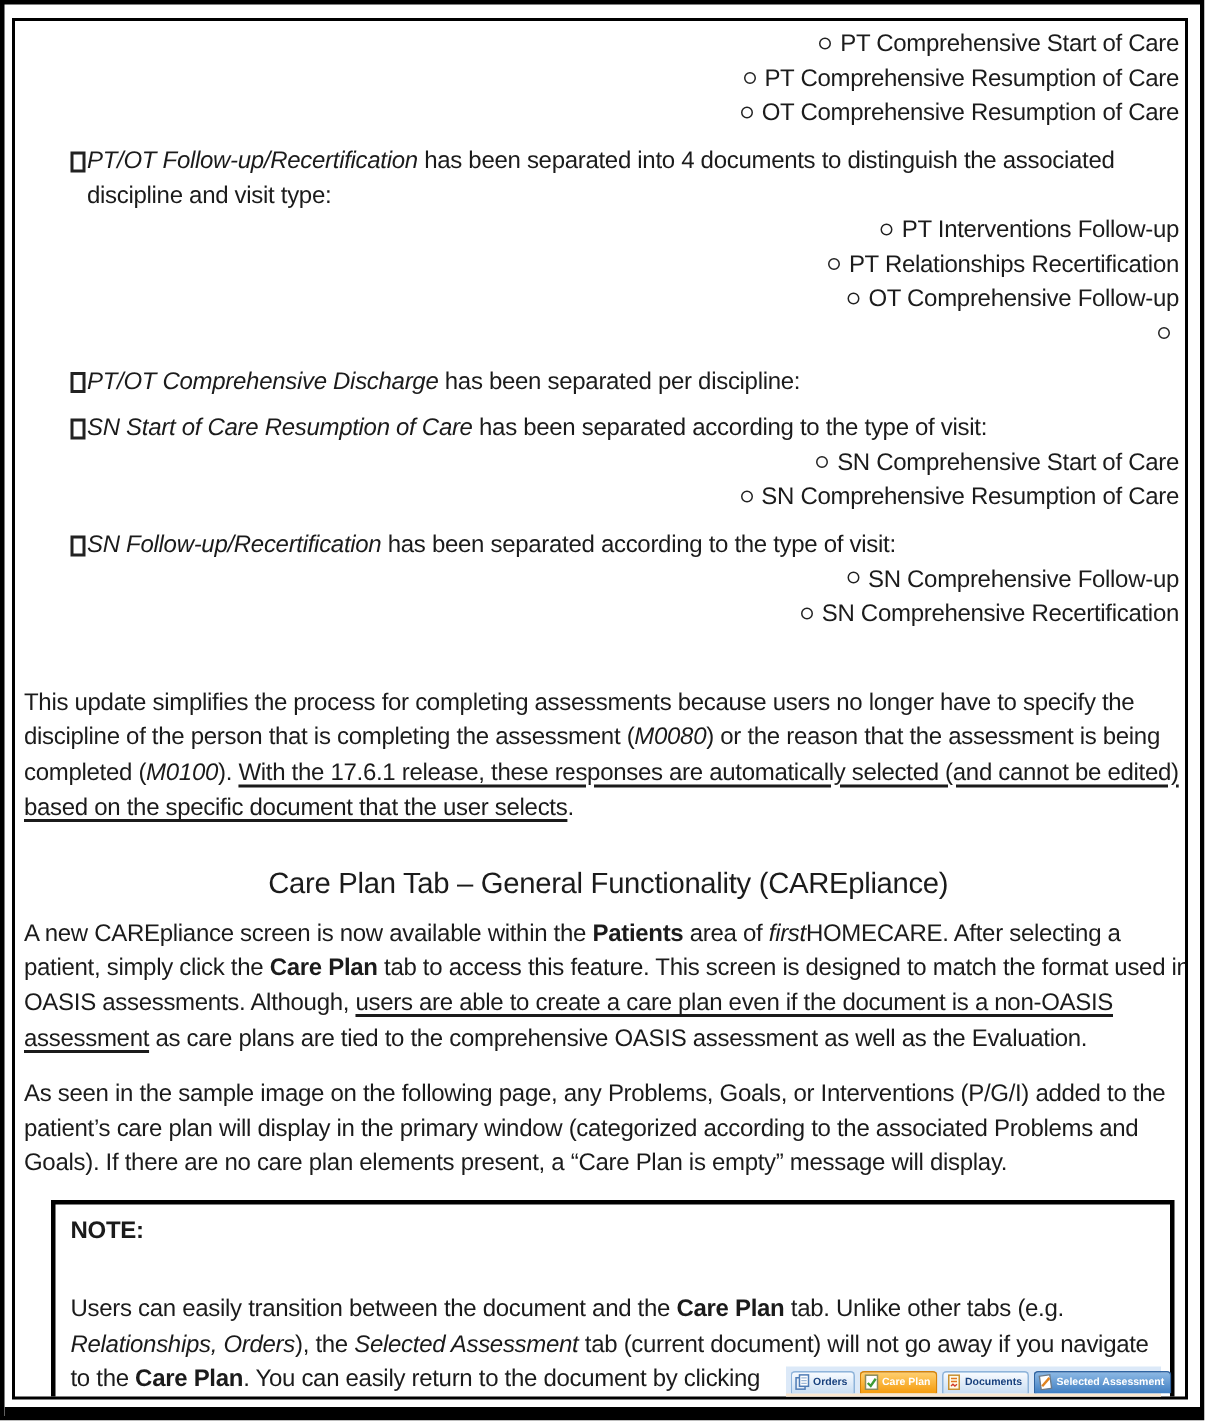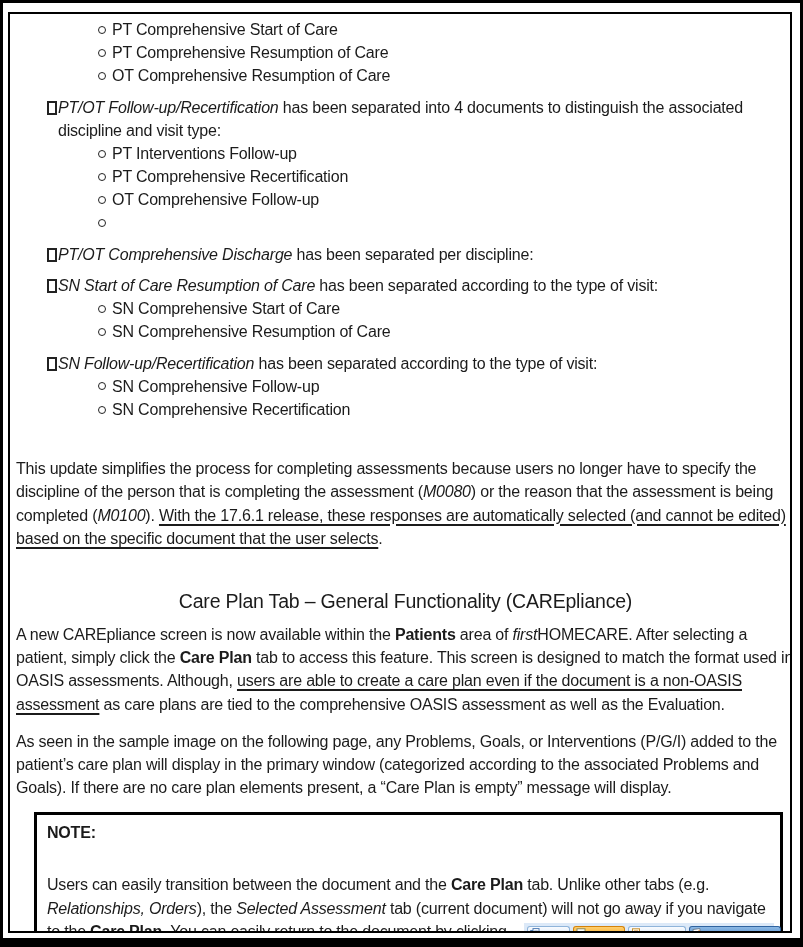--- a/index.html
+++ b/index.html
@@ -10,39 +10,39 @@
   }
   .bottom-bar { position:absolute; left:0; right:0; bottom:0; height:6px; background:#000; }
   .inner-frame {
     position:absolute; left:5px; top:9px; right:8px; bottom:11px;
     border:2px solid #000; box-sizing:border-box;
     padding:4px 4px 0 6px; overflow:hidden;
   }
   .inner-frame, .inner-frame p, .inner-frame div { font-size:16px; line-height:23.2px; letter-spacing:-0.2px; }
 
   
-  .sub-item { padding-left:82px; }
+  .sub-item { padding-left:82px;text-align:right; }
   .o-bullet {
     display:inline-block; width:6px; height:6px; border:1.6px solid #222;
     border-radius:50%; margin-right:6px; vertical-align:1.5px; box-sizing:content-box;
   }
   .group { margin-top:8px; }
   .group-head { position:relative; padding-left:42px; width:740px; }
   .sq-bullet {
     position:absolute; left:31px; top:5px; width:6px; height:10px;
     border:2px solid #222; box-sizing:content-box;
   }
   i { font-style:italic; }
   b { font-weight:bold; }
   .ul { text-decoration:underline; text-decoration-thickness:1.5px; text-underline-offset:2.5px; }
 
   .body-para { width:779px; margin:36px 0 0 0; }
   .section-heading {
     width:779px; text-align:center; font-weight:400; font-size:19.5px;
-    line-height:27px; margin:38px 0 8px 0; letter-spacing:-0.2px;
+    line-height:27px; margin:26px 0 8px 0; letter-spacing:-0.2px;
   }
   #para-a { margin-top:0; }
   #para-b { margin-top:14px; }
 
   
   .note-box {
     margin:13px 0 0 18px; width:749px; box-sizing:border-box;
     border:3px solid #000; padding:6px 6px 8px 10px; display:flex;flex-direction:column;
   }
   .note-label { width:52px; flex:0 0 52px; font-weight:bold; }
@@ -79,21 +79,21 @@
       <div class="sub-item"><span class="o-bullet"></span><span>PT Comprehensive Start of Care</span></div>
       <div class="sub-item"><span class="o-bullet"></span><span>PT Comprehensive Resumption of Care</span></div>
       <div class="sub-item"><span class="o-bullet"></span><span>OT Comprehensive Resumption of Care</span></div>
     </div>
 
     <div class="group">
       <div class="group-head">
         <span class="sq-bullet"></span><i>PT/OT Follow-up/Recertification</i><span> has been separated into 4 documents to distinguish the associated discipline and visit type:</span>
       </div>
       <div class="sub-item"><span class="o-bullet"></span><span>PT Interventions Follow-up</span></div>
-      <div class="sub-item"><span class="o-bullet"></span><span>PT Comprehensive Recertification</span></div>
+      <div class="sub-item"><span class="o-bullet"></span><span>PT Relationships Recertification</span></div>
       <div class="sub-item"><span class="o-bullet"></span><span>OT Comprehensive Follow-up</span></div>
       <div class="sub-item"><span class="o-bullet"></span></div>
     </div>
 
     <div class="group">
       <div class="group-head">
         <span class="sq-bullet"></span><i>PT/OT Comprehensive Discharge</i><span> has been separated per discipline:</span>
       </div>
     </div>
 

